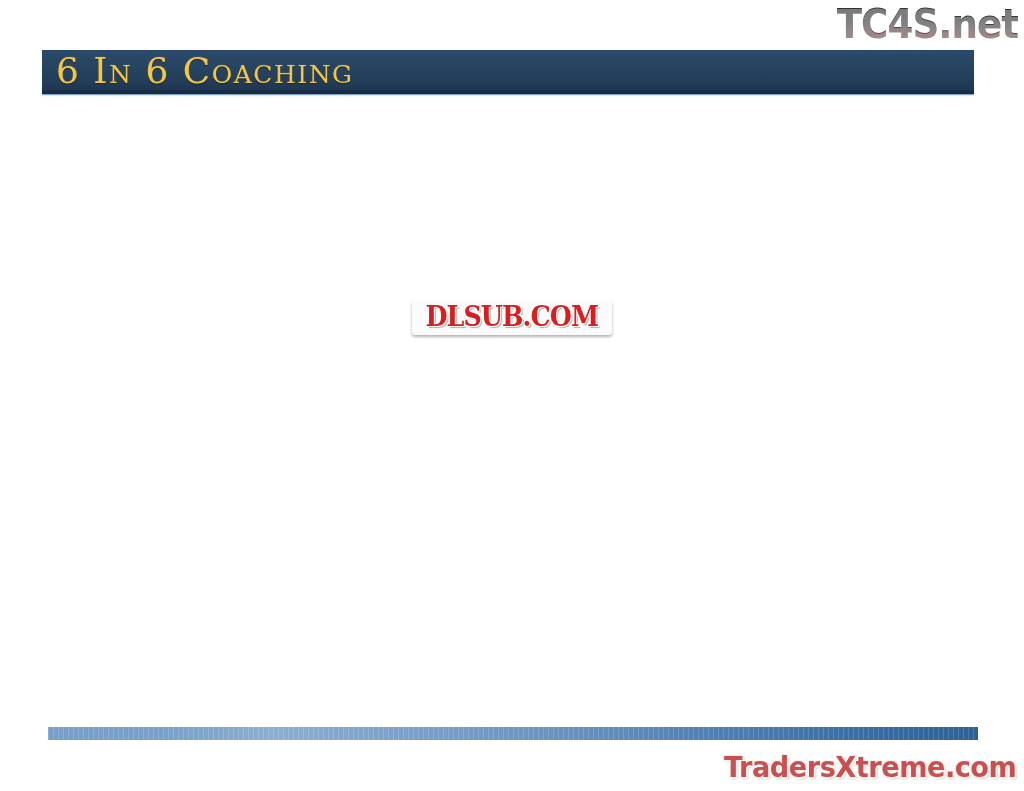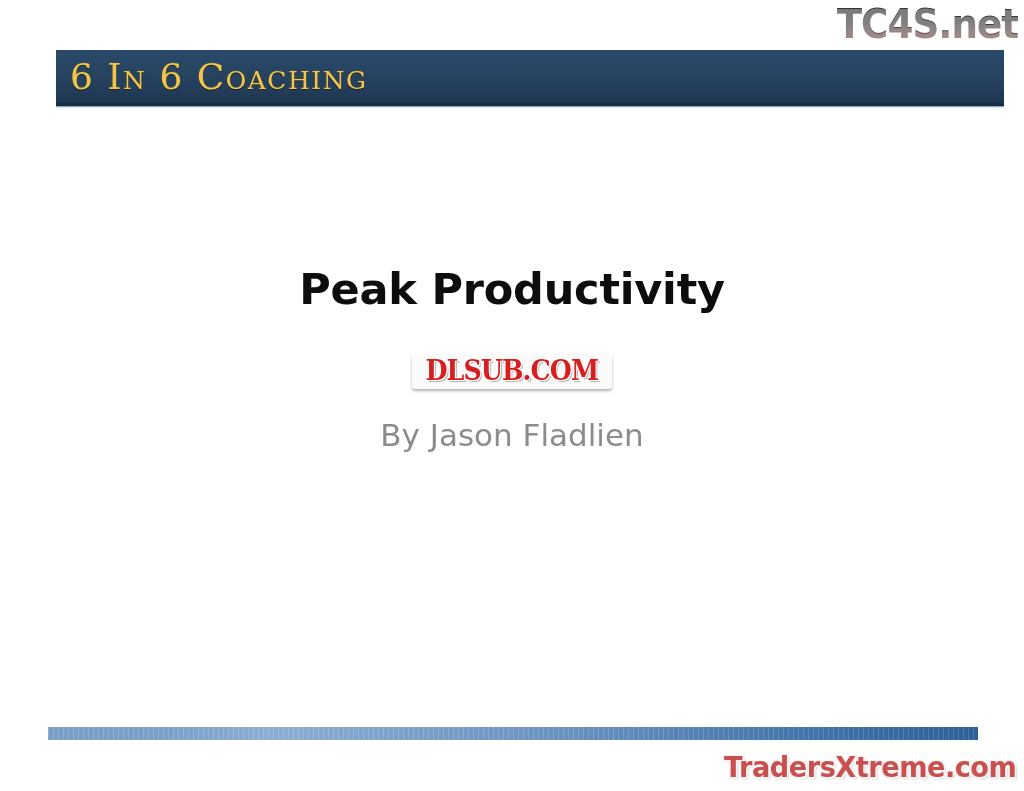--- a/index.html
+++ b/index.html
@@ -40,28 +40,27 @@
     -webkit-text-fill-color: transparent;
     text-shadow: 0 1px 0 rgba(255,255,255,0.35);
     white-space: nowrap;
     transform: scaleX(0.93);
     transform-origin: right center;
   }
 
   
   .header-banner {
     position: absolute;
-    left: 56px;
+    left: 42px;
     top: 50px;
     width: 932px;
-    height: 56px;
+    height: 44px;
     background: linear-gradient(180deg, #2b4a6b 0%, #264360 42%, #233d59 72%, #1d3650 92%, #16293e 100%);
     box-shadow: 0 1px 0 #87a9cc, 0 2px 1px rgba(0,0,0,0.10);
     overflow: hidden;
-    padding-left: 16px;
   }
   .header-banner::after {
     content: "";
     position: absolute;
     left: 0; right: 0; bottom: 0;
     height: 4px;
     background: linear-gradient(180deg, #1a3149 0%, #16293e 100%);
   }
   .banner-title {
     position: absolute;
@@ -197,28 +196,26 @@
 <div class="slide">
 
   <div class="tc4s-watermark">TC4S.net</div>
 
   <div class="header-banner">
     <div class="banner-title">6 In 6 Coaching</div>
   </div>
 
   <div class="content-block">
 
-    <h1 class="slide-title">Peak Productivity</h1>
 
     <div class="dlsub-wrap">
       <span class="dlsub-watermark">
         <span class="dlsub-text">DLSUB.COM</span>
       </span>
     </div>
 
-    <div class="slide-author">By Jason Fladlien</div>
   </div>
 
   <div class="footer-rule"></div>
 
   <div class="tx-logo">TradersXtreme.com</div>
 
 </div>
 
 </body></html>

